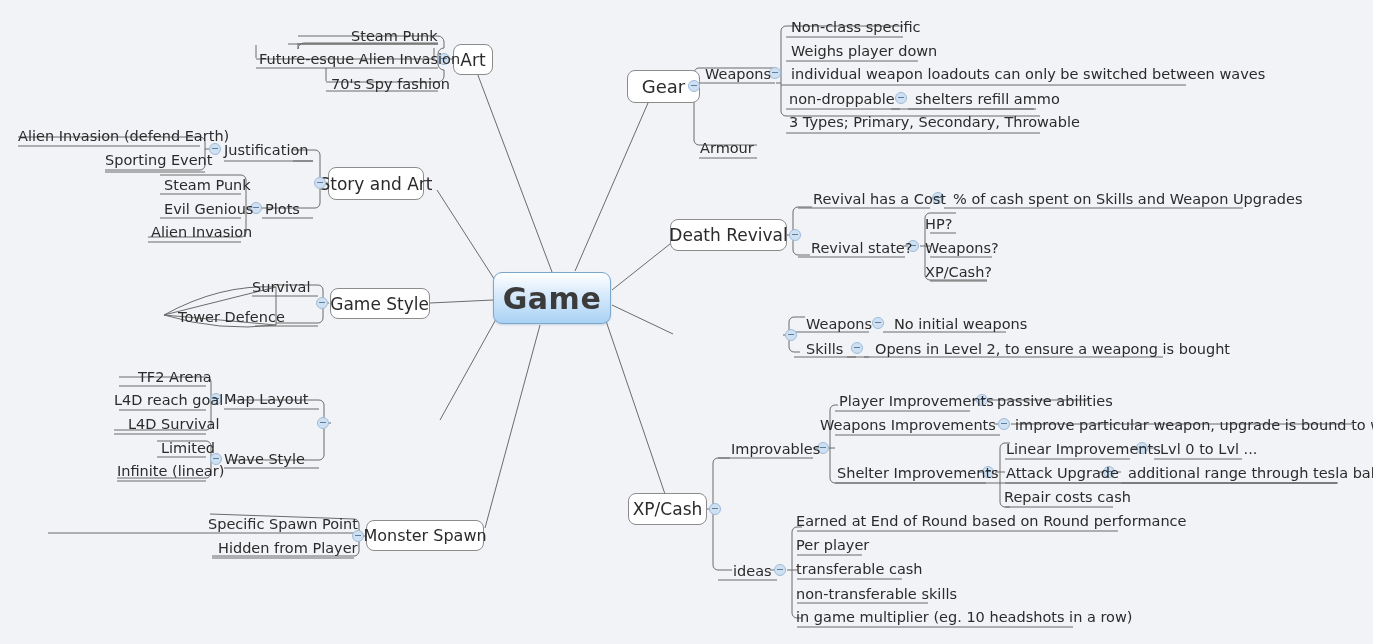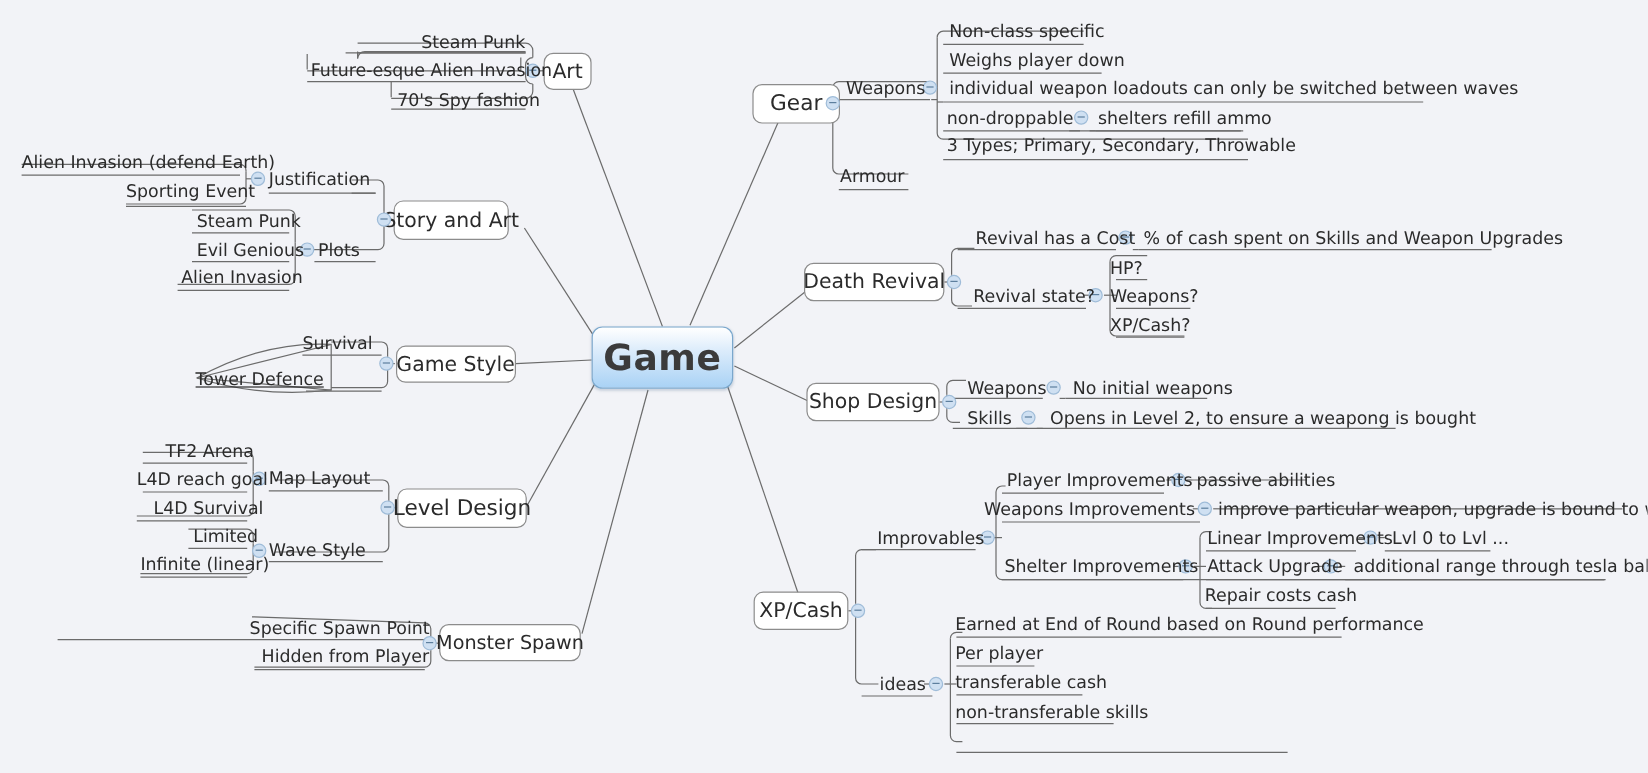--- a/index.html
+++ b/index.html
@@ -292,35 +292,29 @@
   </div>
 
   <div class="branch-node" style="left:328px; top:167px; width:96px; height:33px; font-size:17px;">
     <span>Story and Art</span>
   </div>
 
   <div class="branch-node" style="left:330px; top:288px; width:100px; height:31px; font-size:17px;justify-content:flex-end;">
     <span>Game Style</span>
   </div>
 
-  <div class="branch-node" style="left:331px; top:407px; width:108px; height:33px; font-size:18px;">
-    <span>Level Design</span>
-  </div>
 
   <div class="branch-node" style="left:366px; top:520px; width:118px; height:31px; font-size:16px;">
     <span>Monster Spawn</span>
   </div>
 
   <div class="branch-node" style="left:670px; top:219px; width:117px; height:32px; font-size:17px;">
     <span>Death Revival</span>
   </div>
 
-  <div class="branch-node" style="left:672px; top:319px; width:111px; height:32px; font-size:17px;">
-    <span>Shop Design</span>
-  </div>
 
   <div class="branch-node" style="left:628px; top:493px; width:79px; height:32px; font-size:17px;">
     <span>XP/Cash</span>
   </div>
 
   <div class="bubble" style="left:438px; top:53px;"></div>
   <div class="bubble" style="left:688px; top:80px;"></div>
   <div class="bubble" style="left:769px; top:67px;"></div>
   <div class="bubble" style="left:895px; top:92px;"></div>
   <div class="bubble" style="left:314px; top:177px;"></div>
@@ -361,21 +355,21 @@
 
   <div class="label sz14" style="left:224px; top:143px;">Justification</div>
   <div class="label sz14" style="left:265px; top:202px;">Plots</div>
   <div class="label sz14" style="left:18px; top:129px;">Alien Invasion (defend Earth)</div>
   <div class="label sz14" style="left:105px; top:153px;">Sporting Event</div>
   <div class="label sz14" style="left:164px; top:178px;">Steam Punk</div>
   <div class="label sz14" style="left:164px; top:202px;">Evil Genious</div>
   <div class="label sz14" style="left:151px; top:225px;">Alien Invasion</div>
 
   <div class="label sz14" style="left:252px; top:280px;">Survival</div>
-  <div class="label sz14" style="left:163px; top:310px;text-decoration:underline;">Tower Defence</div>
+  <div class="label sz14" style="left:178px; top:310px;">Tower Defence</div>
 
   <div class="label sz14" style="left:224px; top:392px;">Map Layout</div>
   <div class="label sz14" style="left:224px; top:452px;">Wave Style</div>
   <div class="label sz14" style="left:138px; top:370px;">TF2 Arena</div>
   <div class="label sz14" style="left:114px; top:393px;">L4D reach goal</div>
   <div class="label sz14" style="left:128px; top:417px;">L4D Survival</div>
   <div class="label sz14" style="left:161px; top:441px;">Limited</div>
   <div class="label sz14" style="left:117px; top:464px;">Infinite (linear)</div>
 
   <div class="label sz14" style="left:208px; top:517px;">Specific Spawn Point</div>
@@ -402,14 +396,15 @@
   <div class="label sz14" style="left:837px; top:466px;">Shelter Improvements</div>
   <div class="label sz14" style="left:1006px; top:442px;">Linear Improvements</div>
   <div class="label sz14" style="left:1160px; top:442px;">Lvl 0 to Lvl ...</div>
   <div class="label sz14" style="left:1006px; top:466px;">Attack Upgrade</div>
   <div class="label sz14" style="left:1128px; top:466px;">additional range through tesla balls</div>
   <div class="label sz14" style="left:1004px; top:490px;">Repair costs cash</div>
   <div class="label sz14" style="left:796px; top:514px;">Earned at End of Round based on Round performance</div>
   <div class="label sz14" style="left:796px; top:538px;">Per player</div>
   <div class="label sz14" style="left:796px; top:562px;">transferable cash</div>
   <div class="label sz14" style="left:796px; top:587px;">non-transferable skills</div>
+  <div class="label sz14" style="left:796px; top:610px;">in game multiplier (eg. 10 headshots in a row)</div>
 
 </div>
 
 </body></html>

